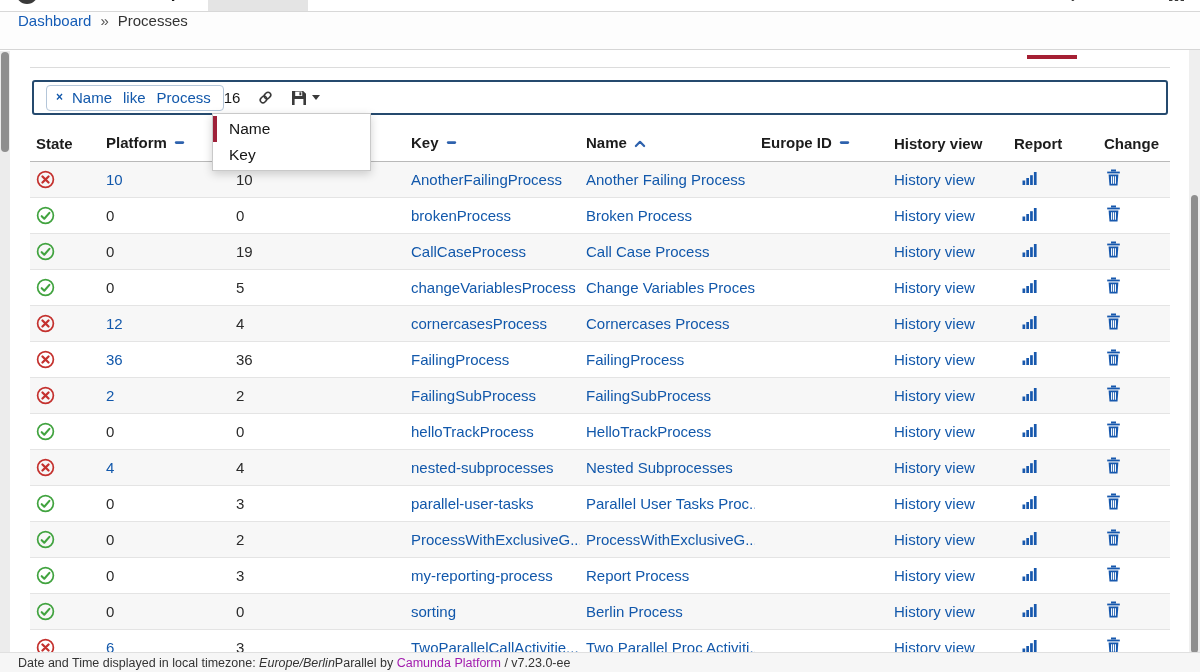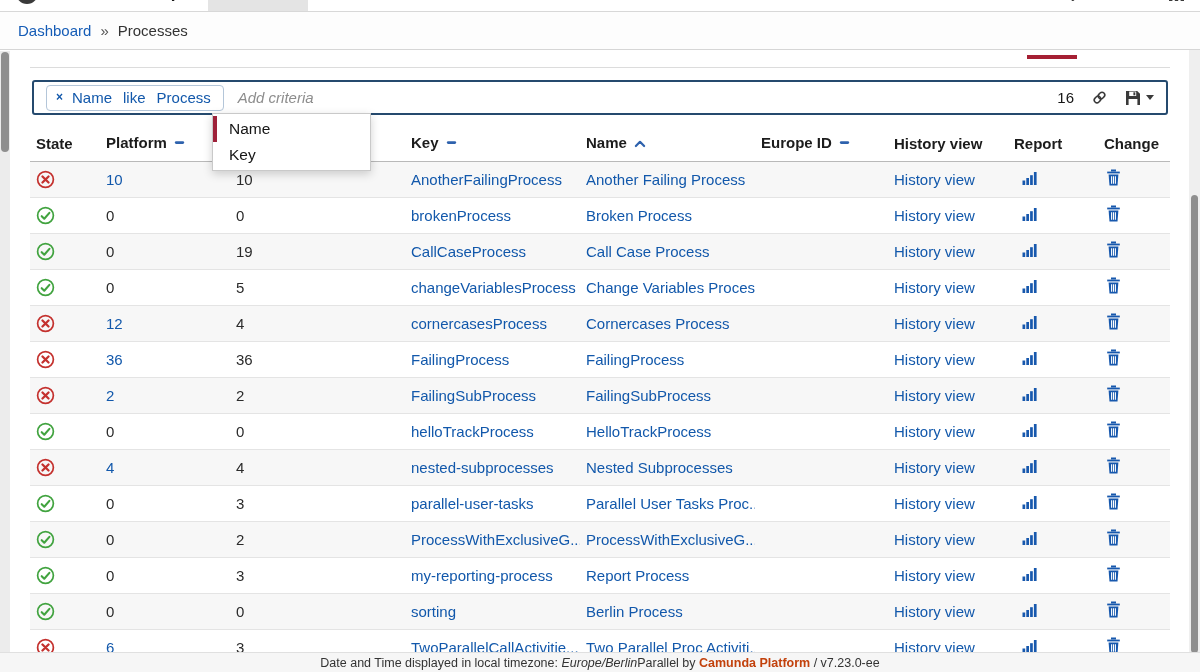--- a/index.html
+++ b/index.html
@@ -11,21 +11,21 @@
   .topnav-inner { display:flex; align-items:center; height:38px; margin-top:-26px; padding:0 16px; }
   .brand { display:flex; align-items:center; gap:9px; font-weight:bold; font-size:17px; color:#1a1a1a; margin-right:16px; }
   .logo-circle { width:22px; height:22px; border-radius:50%; background:#3a3a3a; display:inline-block; }
   .nav-tabs { display:flex; }
   .nav-tab { padding:10px 15px; font-size:15px; color:#3f3f3f; cursor:pointer; }
   .nav-tab.active { background:#e4e4e4; }
   .nav-right { margin-left:auto; display:flex; align-items:center; gap:22px; font-size:14.5px; color:#3f3f3f; }
   .nav-right .item { display:flex; align-items:center; gap:6px; }
 
   
-  .breadcrumb-bar { position:absolute; top:12px; left:0; right:0; height:38px; background:#fdfdfd; border-bottom:1px solid #d6d6d6; display:flex; align-items:center; gap:9px; padding:0 18px; font-size:15px; z-index:7; }
+  .breadcrumb-bar { position:absolute; top:12px; left:0; right:0; height:38px; background:#fdfdfd; border-bottom:1px solid #d6d6d6; display:flex; align-items:flex-start; gap:9px; padding:0 18px; font-size:15px; z-index:7; }
   .bc-link { color:#155cb6; cursor:pointer; }
   .bc-sep { color:#555; }
   .bc-current { color:#333; }
 
   
   .scroll-left { position:absolute; left:0; top:51px; bottom:20px; width:10px; background:#ececec; z-index:6; }
   .scroll-left .thumb { position:absolute; left:1px; top:1px; width:8px; height:100px; background:#8f8f8f; border-radius:4px; }
   .scroll-right { position:absolute; right:0; top:12px; bottom:20px; width:11px; background:#efefef; z-index:6; }
   .scroll-right .thumb { position:absolute; left:2px; top:183px; width:7px; height:458px; background:#8f8f8f; border-radius:4px; }
 
@@ -52,23 +52,23 @@
   .table-wrap { position:absolute; left:30px; top:130px; width:1140px; bottom:20px; overflow:hidden; z-index:4; }
   table { width:1140px; border-collapse:collapse; table-layout:fixed; font-size:15px; }
   th { text-align:left; font-weight:bold; color:#1c1c1c; height:31px; padding:2px 6px 6px; border-bottom:1px solid #b9b9b9; vertical-align:middle; white-space:nowrap; }
   td { height:36px; padding:0 6px; border-bottom:1px solid #e4e4e4; vertical-align:middle; color:#2b2b2b; white-space:nowrap; overflow:hidden; }
   tr.odd td { background:#f7f7f7; }
   .tlink { color:#1258ab; cursor:pointer; }
   .sorticon { margin-left:6px; vertical-align:-1px; }
   .stateicon svg { display:block; }
 
   
-  .footer { position:absolute; left:0; right:0; bottom:0; height:20px; background:#f6f6f6; border-top:1px solid #e0e0e0; display:flex; align-items:center; justify-content:center; padding:0 18px; font-size:12.5px; color:#333; z-index:10; }
+  .footer { position:absolute; left:0; right:0; bottom:0; height:20px; background:#f6f6f6; border-top:1px solid #e0e0e0; display:flex; align-items:center; justify-content:flex-start; padding:0 18px; font-size:12.5px; color:#333; z-index:10; }
   .footer i { font-style:italic; }
-  .footer .flink { color:#c2410c; cursor:pointer;font-weight:bold; }
+  .footer .flink { color:#a21caf; cursor:pointer; }
 </style>
 </head>
 <body>
 
 <div class="topnav">
   <div class="topnav-inner">
     <span class="brand">
       <span class="logo-circle"></span>
       <span>Camunda Cockpit</span>
     </span>
@@ -123,21 +123,20 @@
 <div class="tabline"></div>
 <div class="red-underline"></div>
 
 <div class="searchbox">
   <span class="chip">
     <span class="chip-close">×</span>
     <span>Name</span>
     <span>like</span>
     <span>Process</span>
   </span>
-  <span class="add-criteria">Add criteria</span>
   <span class="sb-right">
     <span class="sb-count">16</span>
     <span class="sb-icon">
       <svg width="17" height="17" viewBox="0 0 20 20" fill="none" stroke="#3a3a3a" stroke-width="1.8">
           <g transform="rotate(45 10 10)">
             <rect x="6.8" y="2.6" width="6.4" height="8.2" rx="3.2"></rect>
             <rect x="6.8" y="9.2" width="6.4" height="8.2" rx="3.2"></rect>
           </g>
         </svg>
     </span>

